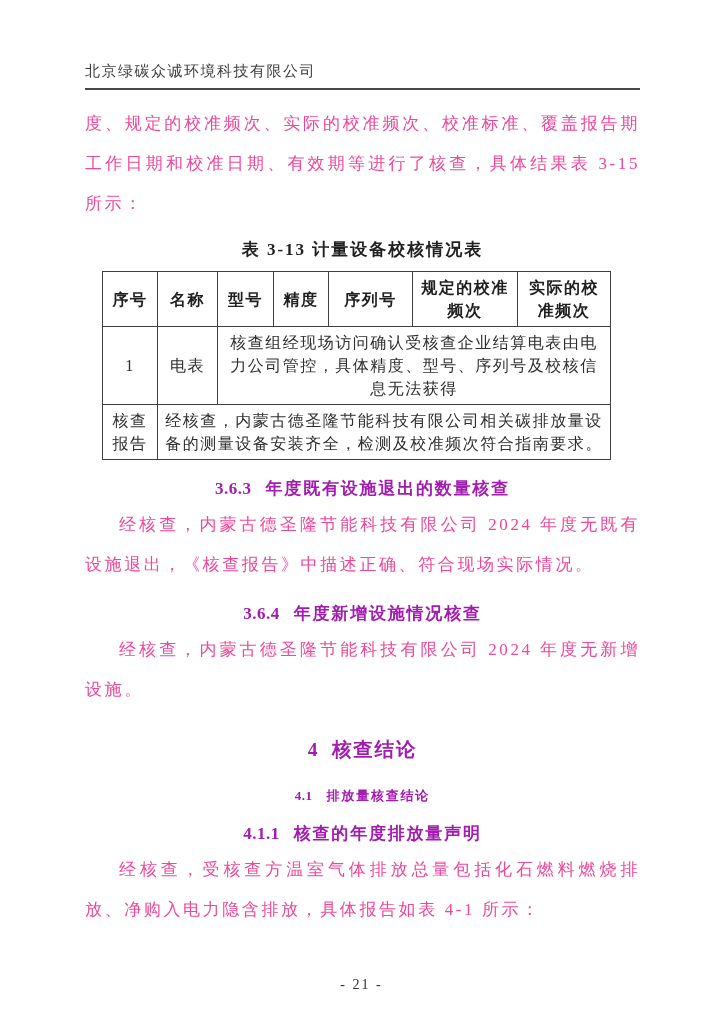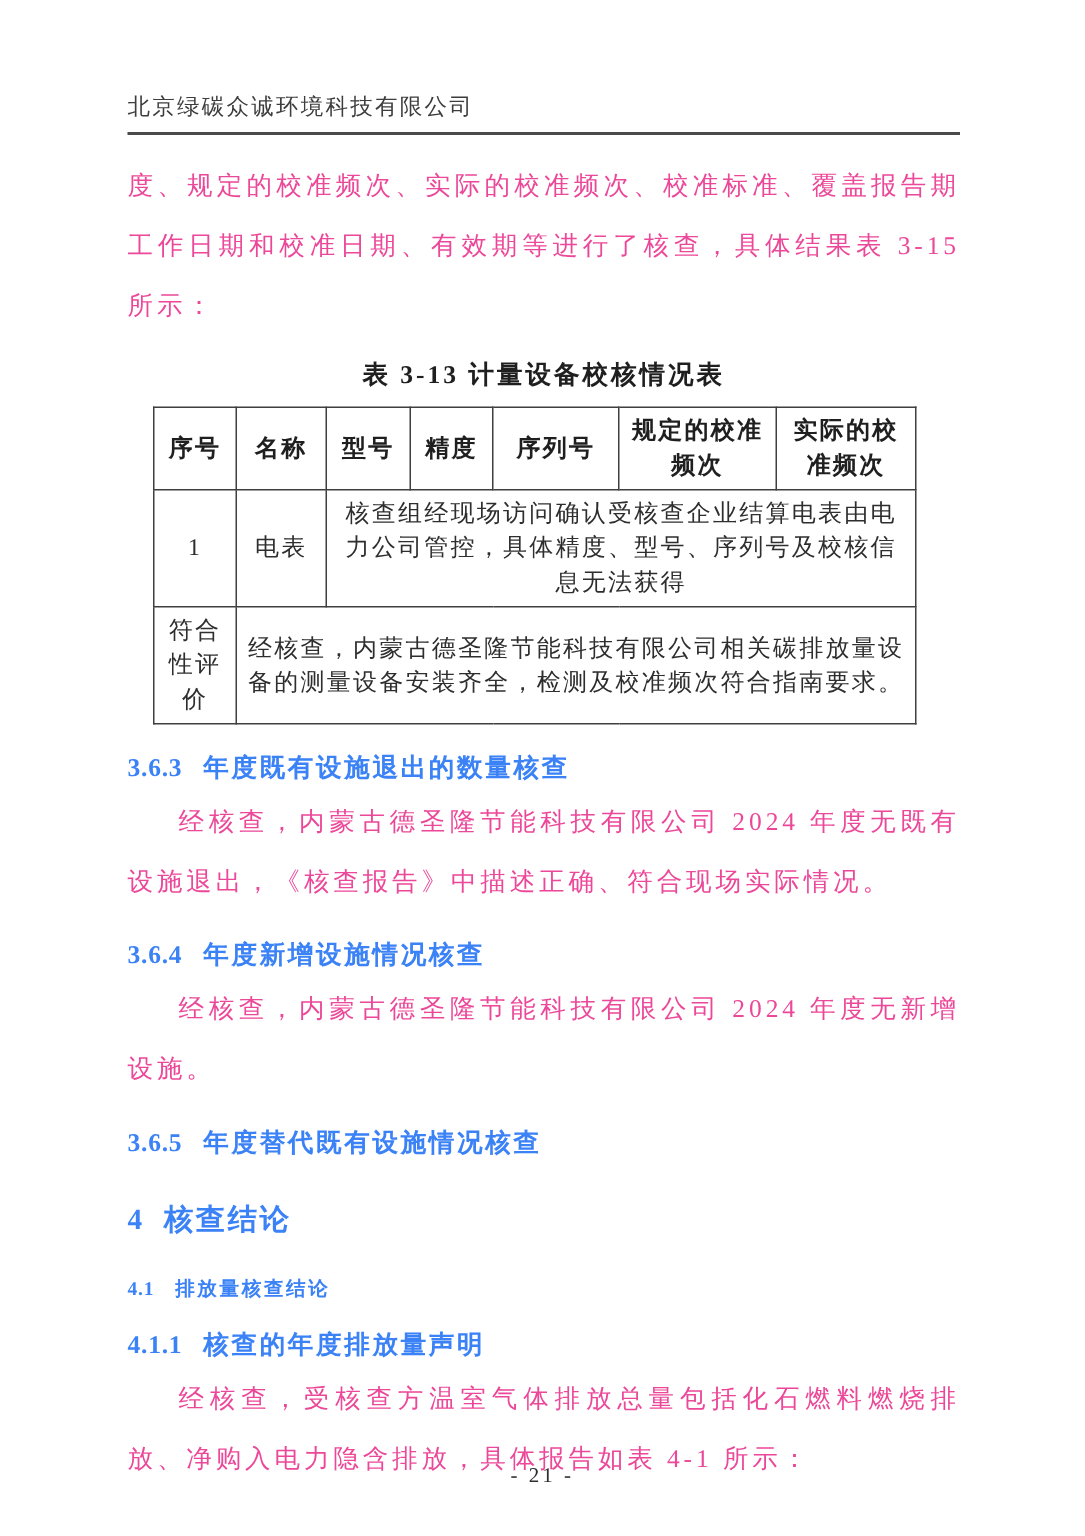--- a/index.html
+++ b/index.html
@@ -39,23 +39,24 @@
     letter-spacing: 2.6px;
     text-align: justify;
     margin: 0;
     color: #ec4899;
   }
   .no-indent { text-indent: 0; margin-top: 14px; }
   .indent { text-indent: 2em; }
   
   .heading {
     font-weight: bold;
-    color: #3b82f6;
+    color: #a21caf;
     letter-spacing: 1.8px;
     margin: 0;
+    text-align: center;
   }
   .heading .num {
     margin-right: 14px;
     letter-spacing: 0.5px;
     font-family: "Liberation Serif", "DejaVu Serif", serif;
   }
   .h-sub { font-size: 17px; margin-top: 17px; }
   .h-main { font-size: 19.5px; margin-top: 26px; }
   .h-mid { font-size: 13px; margin-top: 24px; }
   .para-after-heading { margin-top: 5px; }
@@ -135,39 +136,36 @@
       <th>序列号</th>
       <th>规定的校准频次</th>
       <th>实际的校准频次</th>
     </tr>
     <tr class="row-device">
       <td>1</td>
       <td>电表</td>
       <td colspan="5">核查组经现场访问确认受核查企业结算电表由电力公司管控，具体精度、型号、序列号及校核信息无法获得</td>
     </tr>
     <tr class="row-conf">
-      <td>符合性评价</td>
+      <td>核查报告</td>
       <td colspan="6">经核查，内蒙古德圣隆节能科技有限公司相关碳排放量设备的测量设备安装齐全，检测及校准频次符合指南要求。</td>
     </tr>
   </tbody>
     </table>
 
   <h3 class="heading h-sub">
     <span class="num">3.6.3</span><span>年度既有设施退出的数量核查</span>
   </h3>
   <p class="body-text indent para-after-heading">经核查，内蒙古德圣隆节能科技有限公司 2024 年度无既有设施退出，《核查报告》中描述正确、符合现场实际情况。</p>
 
   <h3 class="heading h-sub">
     <span class="num">3.6.4</span><span>年度新增设施情况核查</span>
   </h3>
   <p class="body-text indent para-after-heading">经核查，内蒙古德圣隆节能科技有限公司 2024 年度无新增设施。</p>
 
-  <h3 class="heading h-sub">
-    <span class="num">3.6.5</span><span>年度替代既有设施情况核查</span>
-  </h3>
 
   <h2 class="heading h-main">
     <span class="num">4</span><span>核查结论</span>
   </h2>
 
   <h2 class="heading h-mid">
     <span class="num">4.1</span><span>排放量核查结论</span>
   </h2>
 
   <h3 class="heading h-sub">

